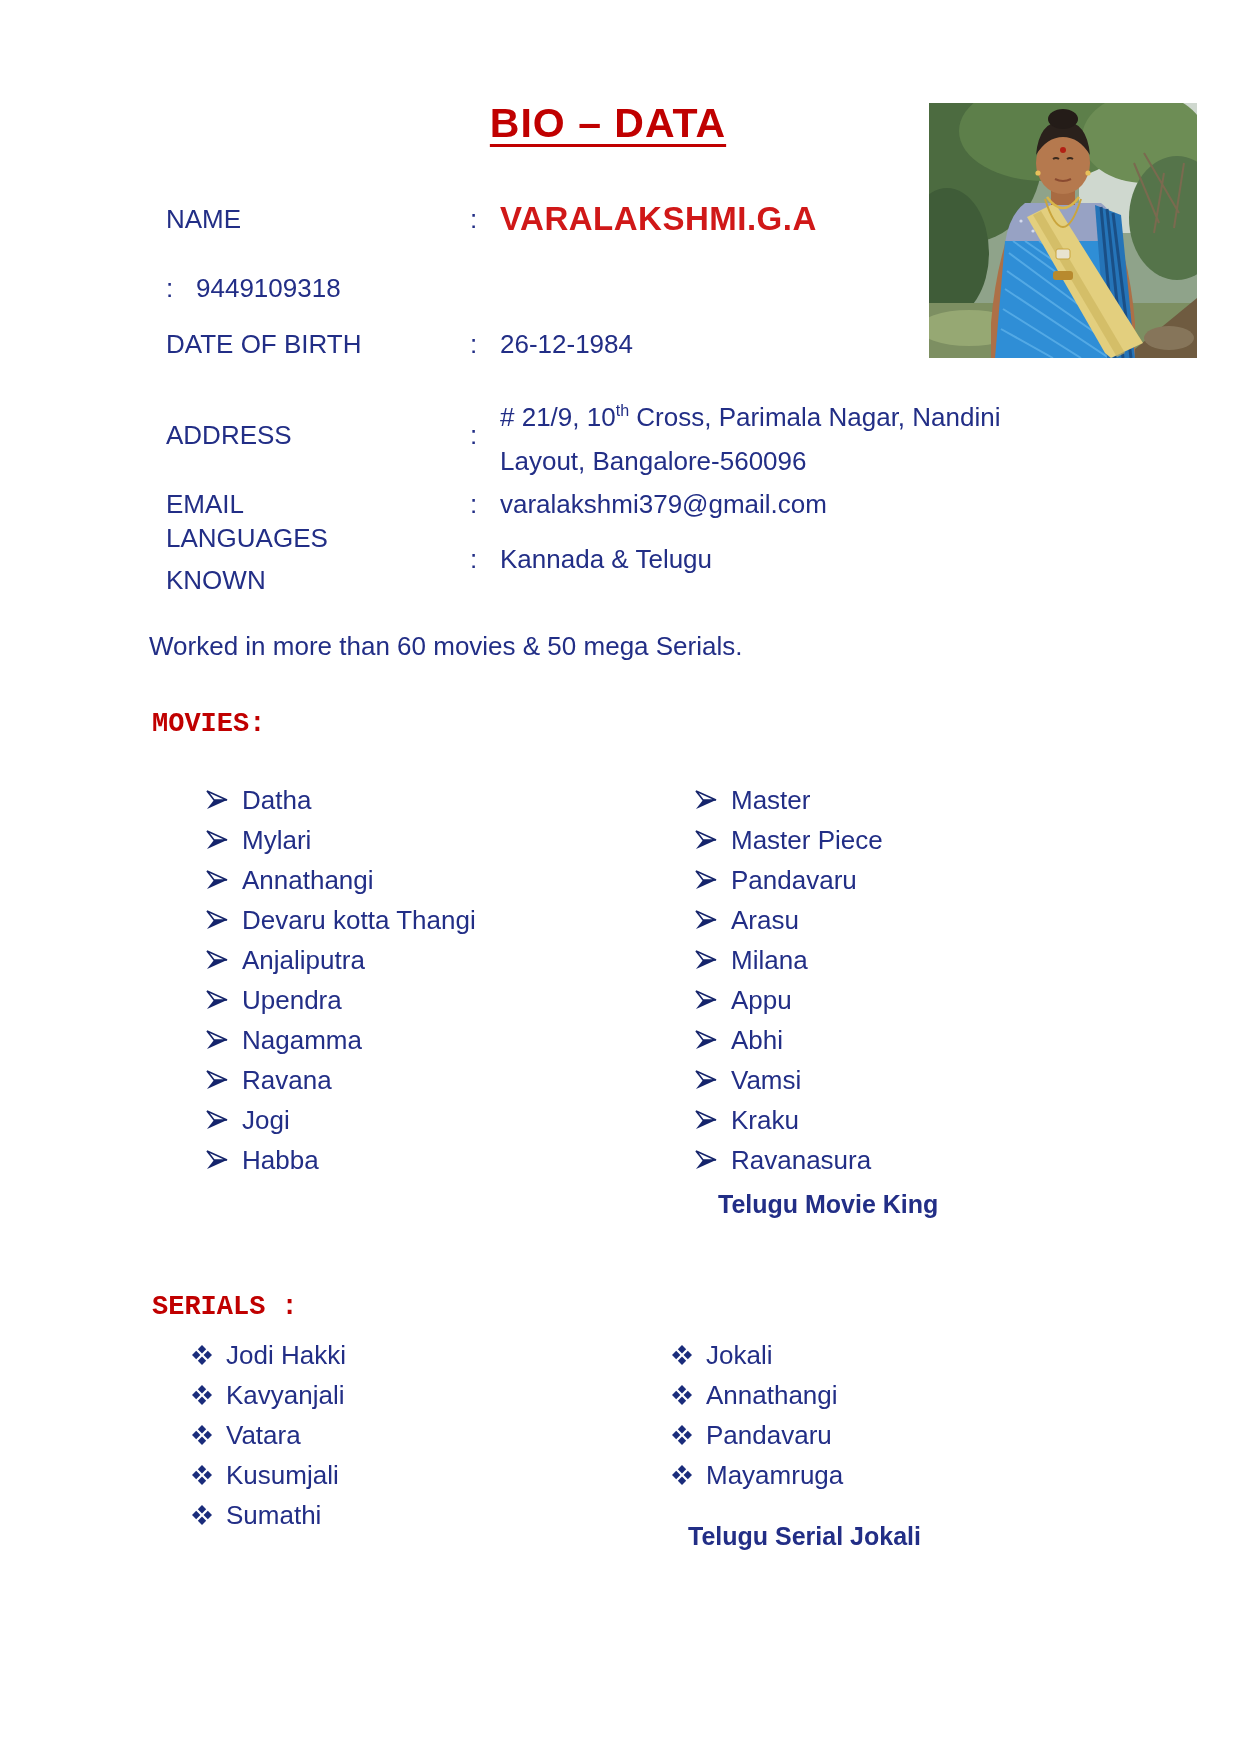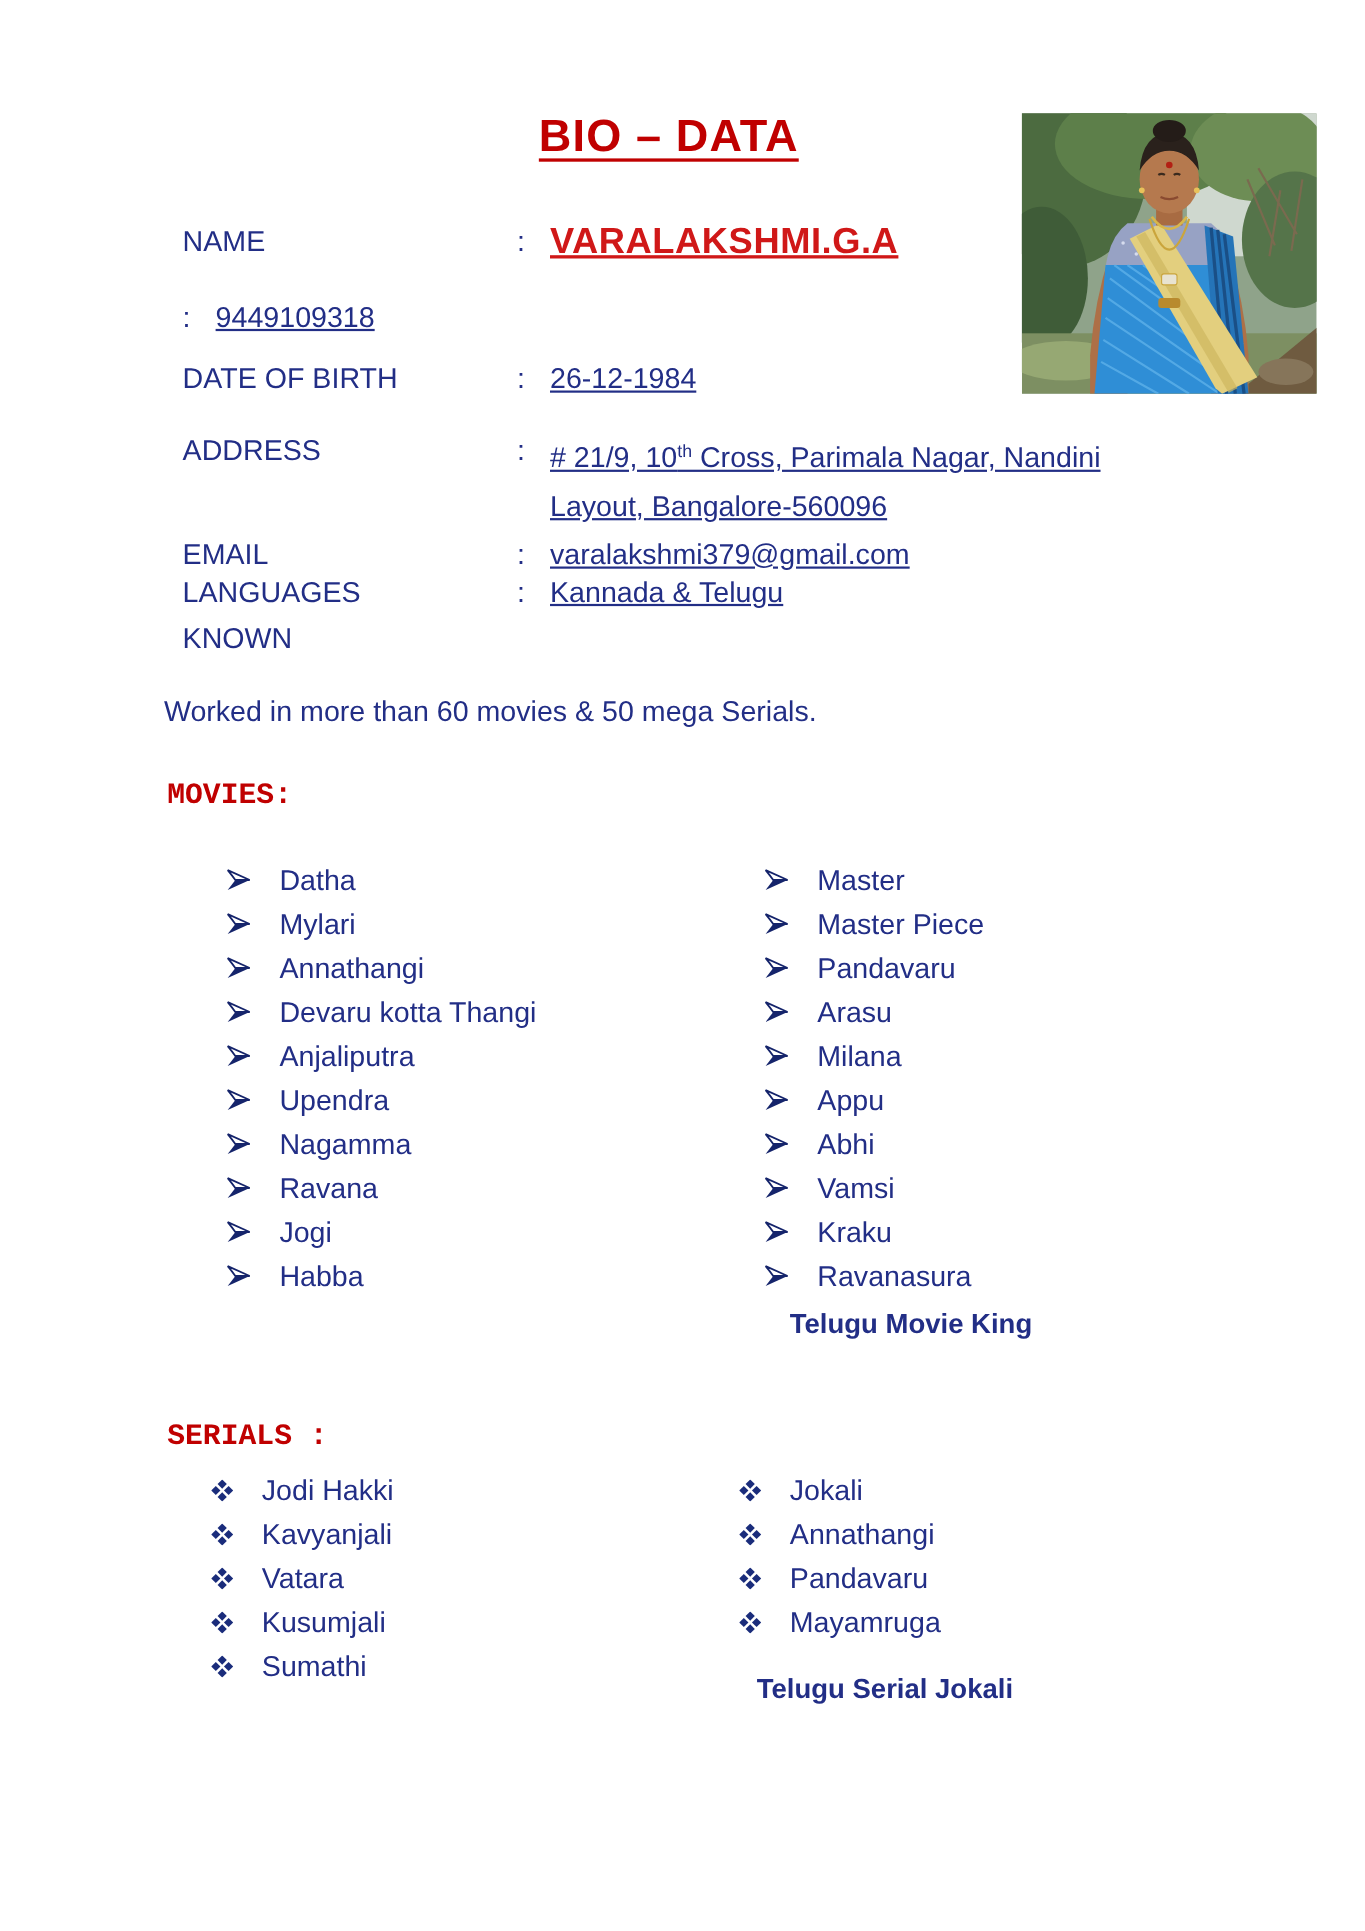--- a/index.html
+++ b/index.html
@@ -21,38 +21,37 @@
     color:#C00000;
     text-decoration:underline;
     text-decoration-thickness:3px;
     text-underline-offset:7px;
     letter-spacing:1px;
   }
   .info-row{
     position:absolute;
     left:166px;
     display:flex;
-    align-items:flex-start;
+    align-items:center;
   }
   .info-label{
     width:304px;
     font-size:26px;
     line-height:42px;
     white-space:pre-line;
   }
   .info-colon{
     width:30px;
     font-size:26px;
     line-height:42px;
   }
   .info-value{
     font-size:26px;
     line-height:42px;
     max-width:560px;
-    text-decoration:underline;
   }
   .addr .info-value{line-height:44px;}
   .value-name{
     font-size:33px;
     font-weight:bold;
     color:#D01818;
     line-height:42px;
     letter-spacing:0.5px;
   }
   sup{font-size:0.62em;}
@@ -80,21 +79,20 @@
   }
   .movies-col1{top:780px; left:206px;}
   .movies-col2{top:780px; left:695px;}
   .serials-col1{top:1335px; left:192px;}
   .serials-col2{top:1335px; left:672px;}
   .bullet-item{
     height:40px;
     display:flex;
     align-items:center;
     font-size:26px;
-    gap:12px;
   }
   .blt{
     display:inline-flex;
     align-items:center;
     justify-content:center;
     margin-right:14px;
   }
   .caption{
     position:absolute;
     font-size:25px;

